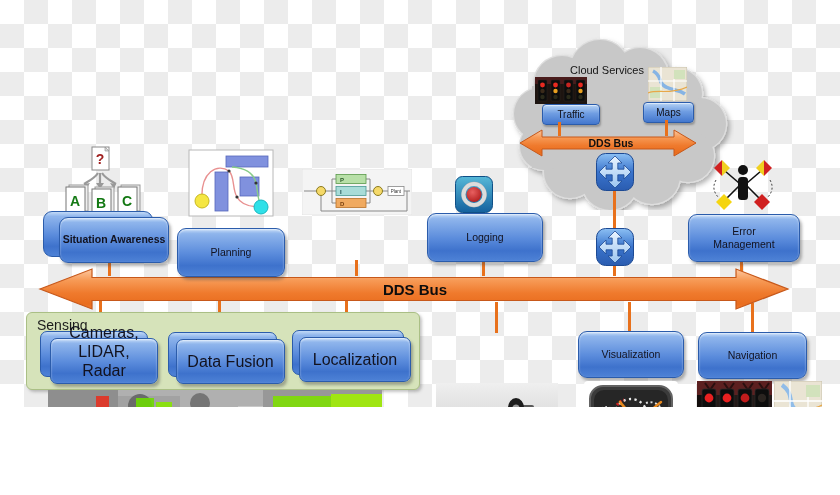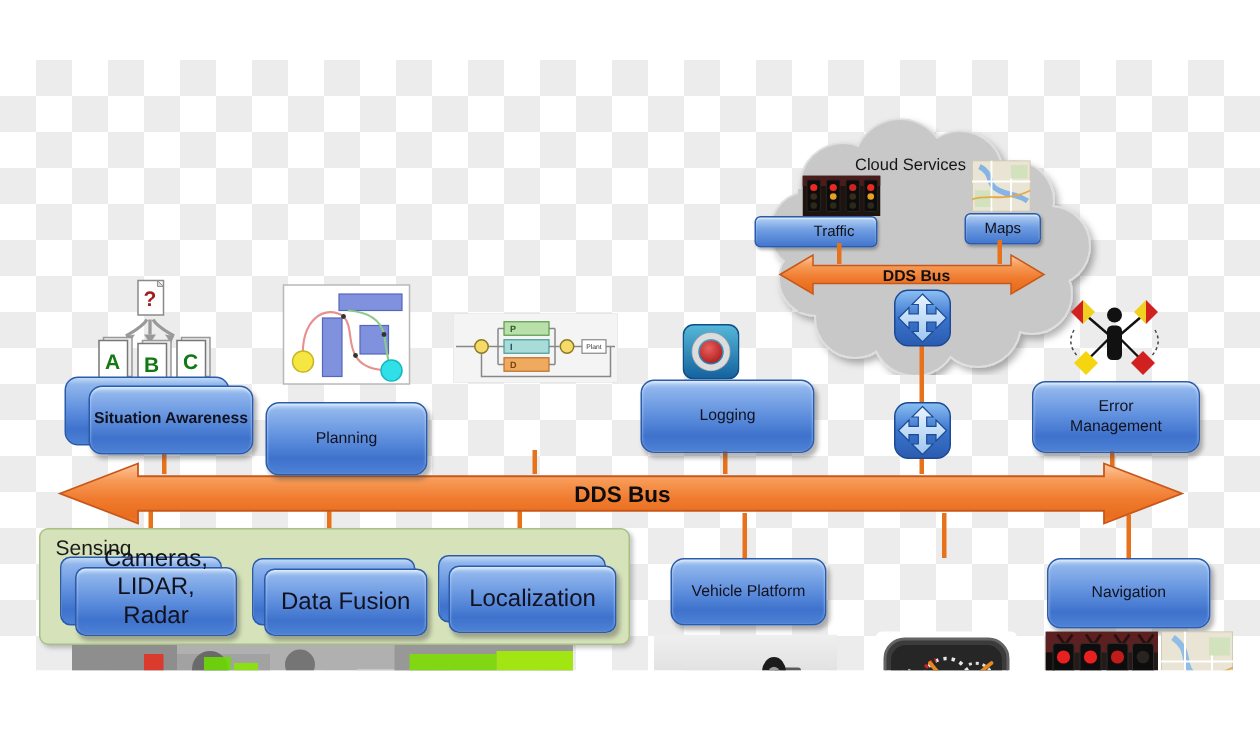--- a/index.html
+++ b/index.html
@@ -8,21 +8,20 @@
     background:#fff;
   }
   .canvas{
     position:relative;width:840px;height:407px;overflow:hidden;
     background-color:#ffffff;
     background-image:
       linear-gradient(45deg,#ececec 25%,transparent 25%,transparent 75%,#ececec 75%),
       linear-gradient(45deg,#ececec 25%,transparent 25%,transparent 75%,#ececec 75%);
     background-size:48px 48px;
     background-position:0 0,24px 24px;
-    margin-top:40px;
   }
   .abs{position:absolute;}
   
   .bbox{
     position:absolute;
     border:1px solid #2b5cab;
     border-radius:9px;
     background:linear-gradient(180deg,#c2daf7 0%,#8fb5ec 10%,#5b8cdc 52%,#3e72cc 78%,#4e82d6 100%);
     box-shadow:2px 3px 3px rgba(70,70,70,.4), inset 0 1px 2px rgba(255,255,255,.6);
     display:flex;align-items:center;justify-content:center;text-align:center;
@@ -115,21 +114,21 @@
 
   <svg class="abs" style="left:648px;top:67px;" width="39" height="34" viewBox="0 0 39 34">
     <rect width="39" height="34" fill="#eae4d4" stroke="#c9c2ac" stroke-width="1"></rect>
     <rect x="2" y="20" width="12" height="11" fill="#d2e2bc"></rect>
     <rect x="26" y="3" width="11" height="9" fill="#d2e2bc"></rect>
     <path d="M5,4 C15,9 9,16 18,20 C26,24 30,22 37,27" fill="none" stroke="#86b4e4" stroke-width="3.6"></path>
     <path d="M0,14 H39 M13,0 V34 M26,12 V34" stroke="#ffffff" stroke-width="1.2" fill="none"></path>
     <path d="M0,26 C10,22 22,28 39,20" stroke="#e8a848" stroke-width="1.2" fill="none"></path>
   </svg>
 
-  <div class="cloud-btn" style="left:503px;top:104px;width:56px;height:19px;padding-left:24px;">
+  <div class="cloud-btn" style="left:542px;top:104px;width:56px;height:19px;">
     <span>Traffic</span>
   </div>
   <div class="cloud-btn" style="left:643px;top:102px;width:49px;height:19px;">
     <span>Maps</span>
   </div>
 
   <div class="vline" style="left:558px;top:122px;height:14px;width:2.5px;"></div>
   <div class="vline" style="left:665px;top:120px;height:16px;width:2.5px;"></div>
 
   <svg class="abs" style="left:516px;top:126px;" width="184" height="34" viewBox="0 0 184 34">
@@ -323,22 +322,22 @@
   </div>
   <div class="bbox back small" style="left:168px;top:332px;width:107px;height:43px;"></div>
   <div class="bbox small" style="left:176px;top:339px;width:107px;height:43px;">
     <span>Data Fusion</span>
   </div>
   <div class="bbox back small" style="left:292px;top:330px;width:110px;height:43px;"></div>
   <div class="bbox small" style="left:299px;top:337px;width:110px;height:43px;">
     <span>Localization</span>
   </div>
 
-  <div class="bbox" style="left:447px;top:332px;width:102px;height:43px;">
-    <span>Vehicle Platform</span>
+  <div class="bbox" style="left:578px;top:331px;width:104px;height:45px;">
+    <span>Visualization</span>
   </div>
   <div class="bbox" style="left:698px;top:332px;width:107px;height:45px;">
     <span>Navigation</span>
   </div>
 
   <svg class="abs img-frame" style="left:48px;top:390px;" width="334" height="81" viewBox="0 0 334 81">
     <rect width="334" height="81" fill="#b0b0b0"></rect>
     <rect x="0" y="0" width="70" height="46" fill="#8e8e8e"></rect>
     <rect x="70" y="6" width="62" height="36" fill="#a2a2a2"></rect>
     <rect x="190" y="16" width="62" height="12" fill="#c8c8c8"></rect>

